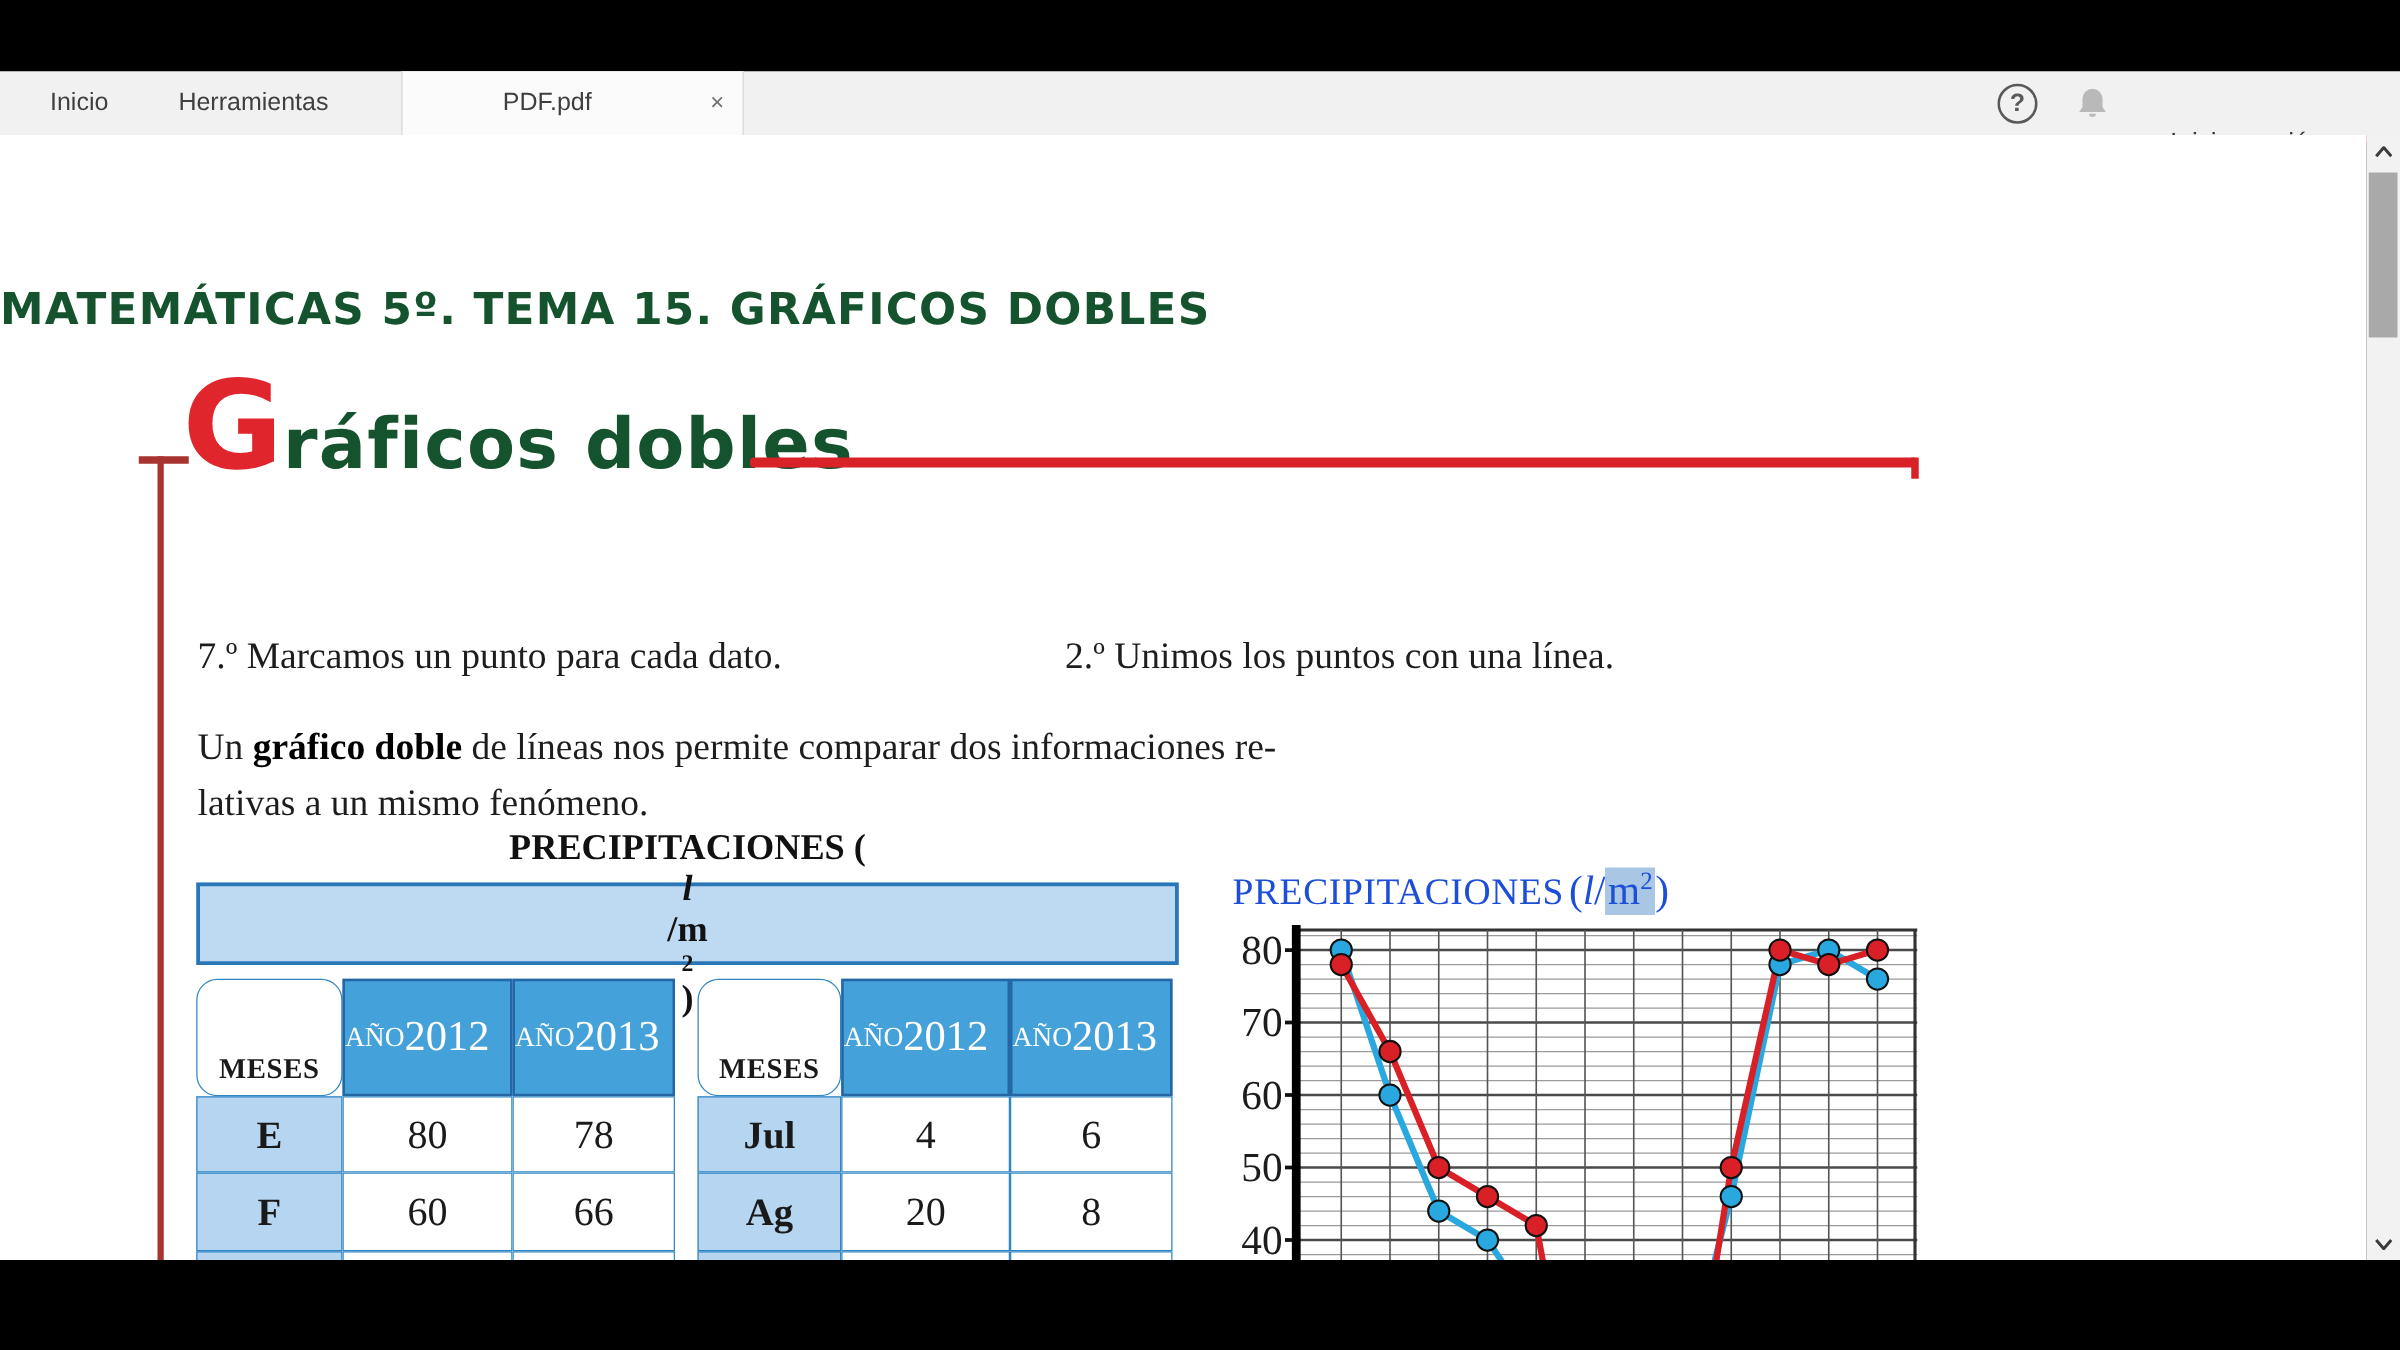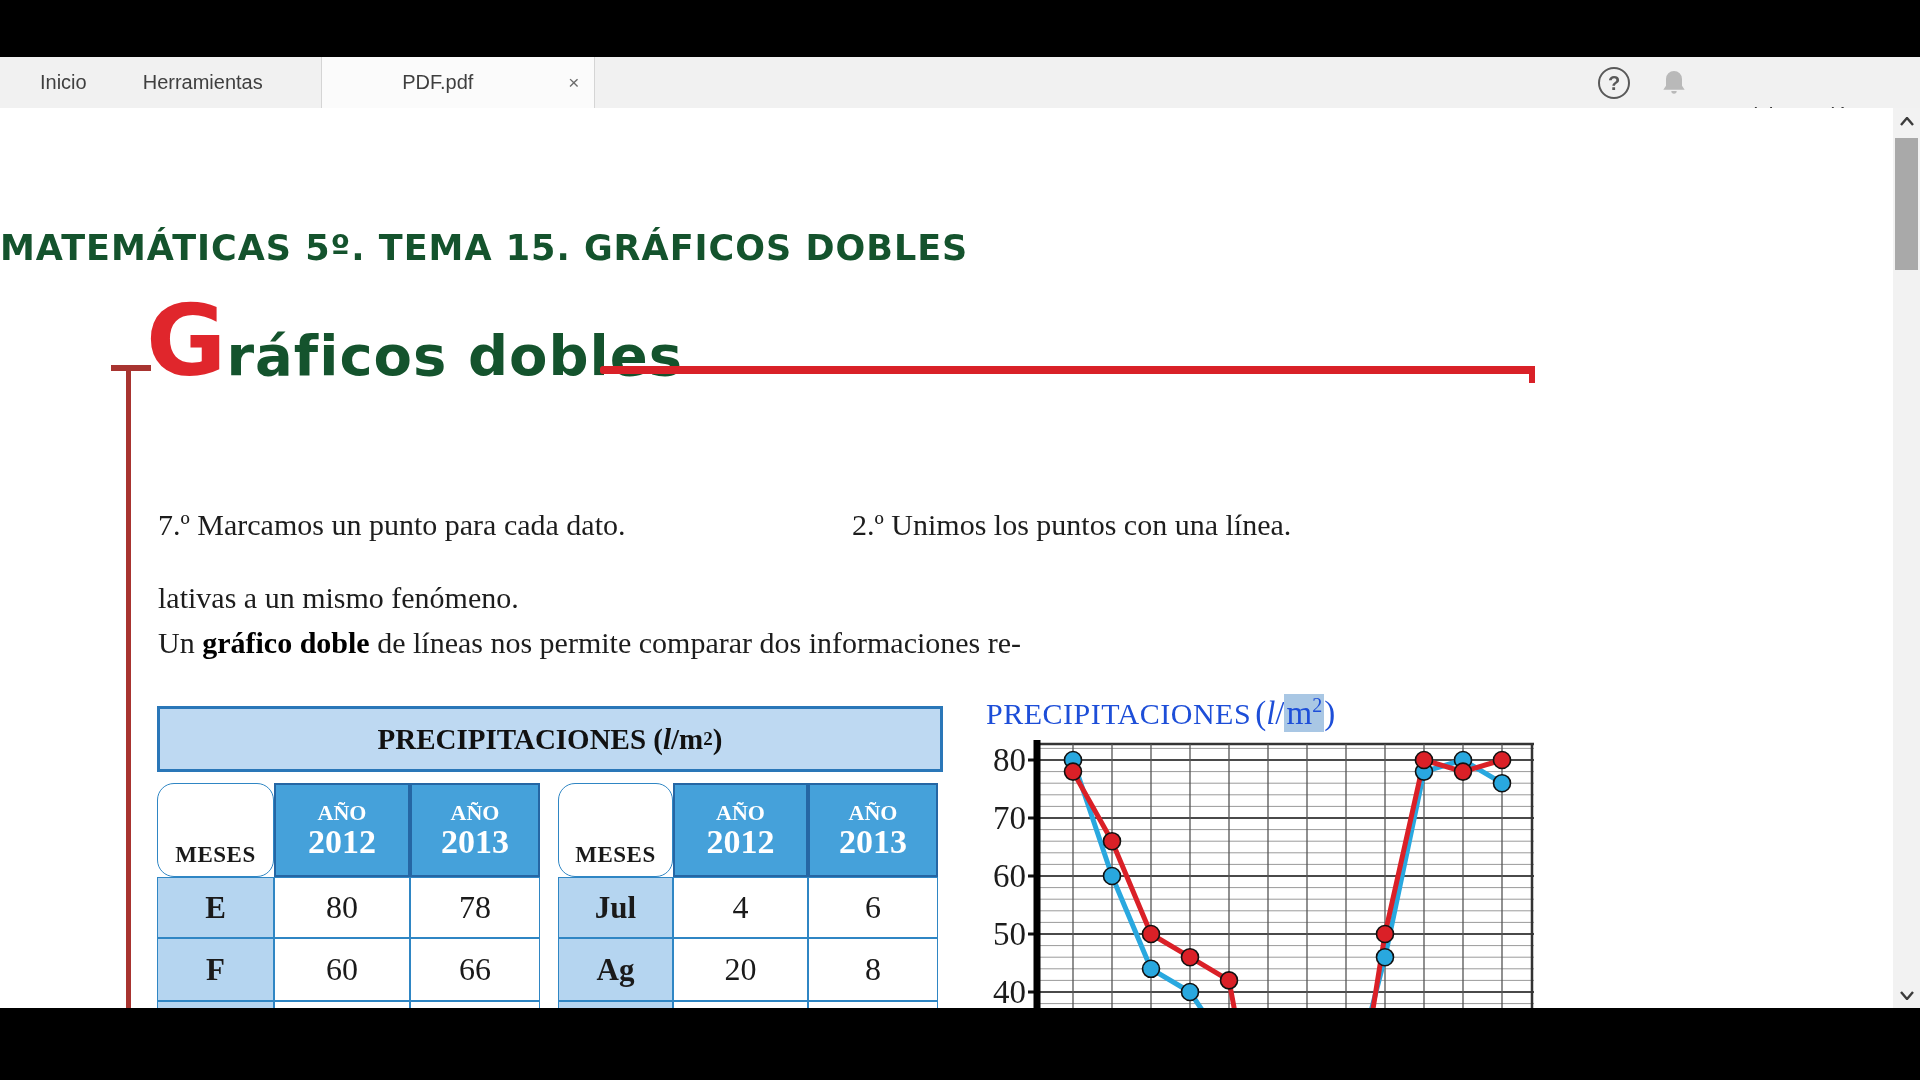--- a/index.html
+++ b/index.html
@@ -40,31 +40,31 @@
   .rule-stub{position:absolute;left:1529px;top:258px;width:6px;height:17px;background:#d92128;}
   .frame-dash{position:absolute;left:111px;top:257px;width:40px;height:6px;background:#a83430;}
   .frame-left{position:absolute;left:126px;top:257px;width:5px;height:643px;background:#a83430;}
 
   .body-text{position:absolute;font-family:"Liberation Serif",serif;font-size:30px;color:#1d1d1d;white-space:nowrap;}
   .body-text b{font-weight:bold;color:#000;}
 
   
   .tbl-title{position:absolute;left:157px;top:598px;width:786px;height:66px;background:#bed9f2;
              border:3px solid #2a77b8;box-sizing:border-box;display:flex;align-items:center;justify-content:center;
-             font-family:"Liberation Serif",serif;font-weight:bold;font-size:29px;color:#111;}
+             font-family:"Liberation Serif",serif;font-weight:bold;font-size:29px;color:#111;flex-direction:column;}
   .tbl-title .it{font-style:italic;}
   .tbl-title sup{font-size:19px;}
   .grid{position:absolute;display:grid;}
   .grid-left{left:157px;top:675px;grid-template-columns:117px 136px 130px;grid-template-rows:94px 61px 63px 20px;}
   .grid-right{left:558px;top:675px;grid-template-columns:115px 135px 130px;grid-template-rows:94px 61px 63px 20px;}
   .cell{border:1.5px solid #2f86c4;box-sizing:border-box;display:flex;align-items:center;justify-content:center;
         font-family:"Liberation Serif",serif;color:#1a1a1a;}
   .cell.hc{background:#fff;align-items:flex-end;padding-bottom:8px;font-weight:bold;font-size:23px;letter-spacing:.5px;border-radius:17px;}
-  .cell.yc{background:#45a1da;border-color:#2566a4;border-width:2.5px;flex-direction:column;justify-content:center;
-           color:#fff;font-weight:bold;line-height:1.05;}
+  .cell.yc{background:#45a1da;border-color:#2566a4;border-width:2.5px;flex-direction:row;justify-content:flex-start;
+           color:#fff;font-weight:normal;line-height:1.05;}
   .cell.yc .yw{font-size:22px;}
   .cell.yc .yn{font-size:34px;}
   .cell.mc{background:#b5d5f0;font-weight:bold;font-size:31px;}
   .cell.dc{background:#fff;font-size:32px;}
 
   
   .chart-title{position:absolute;left:986px;top:586px;white-space:nowrap;font-family:"Liberation Serif",serif;color:#1d4ed8;}
   .chart-title .caps{font-variant:small-caps;font-size:30px;letter-spacing:.5px;}
   .chart-title .unit{font-size:33px;}
   .chart-title .it{font-style:italic;}
@@ -118,22 +118,22 @@
       <span class="g-initial">G</span><span class="g-rest">ráficos dobles</span>
     </div>
     <div class="section-rule"></div>
     <div class="rule-stub"></div>
     <div class="frame-dash"></div>
     <div class="frame-left"></div>
 
     <div class="body-text" style="left:158px;top:400px;">7.º Marcamos un punto para cada dato.</div>
     <div class="body-text" style="left:852px;top:400px;">2.º Unimos los puntos con una línea.</div>
     <div class="body-text" style="left:158px;top:467px;line-height:45px;">
+      <span style="display:block;"><span>Un </span><b>gráfico doble</b><span> de líneas nos permite comparar dos informaciones re-</span></span>
       <span style="display:block;">lativas a un mismo fenómeno.</span>
-      <span style="display:block;"><span>Un </span><b>gráfico doble</b><span> de líneas nos permite comparar dos informaciones re-</span></span>
     </div>
 
     <div class="tbl-title">
       <span>PRECIPITACIONES (</span>
         <span class="it">l</span>
         <span>/m</span>
         <sup>2</sup>
         <span>)</span>
     </div>
 

